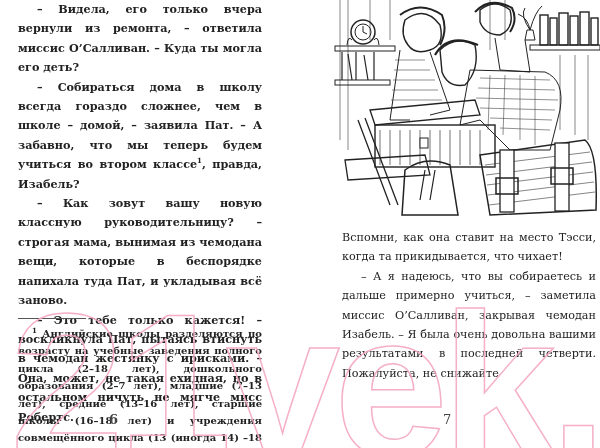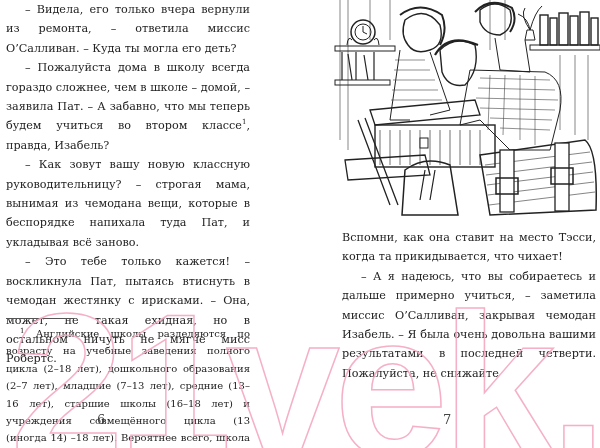--- a/index.html
+++ b/index.html
@@ -3,21 +3,21 @@
 <meta charset="utf-8">
 <style>
   html, body { margin: 0; padding: 0; }
   body {
     width: 600px; height: 448px; overflow: hidden;
     background: #ffffff; position: relative;
     font-family: "DejaVu Serif", "Liberation Serif", serif;
     color: #222;
   }
   .page { position: absolute; top: 0; height: 448px; }
-  .page-left { left: 4px; width: 300px; }
+  .page-left { left: 16px; width: 300px; font-weight: bold; }
   .page-right { left: 300px; width: 300px; }
   .text-block { position: absolute; font-size: 11.2px; line-height: 19.4px; text-align: justify; }
   .left-main { left: 2px; top: 0px; width: 244px; }
   .para { margin: 0; text-indent: 19px; }
   .para.first-cont { text-indent: 0; }
   .footnote-rule { position: absolute; left: 2px; top: 318px; width: 68px; height: 1px; background: #555; }
   .footnote { position: absolute; left: 2px; top: 325px; width: 244px; font-size: 10px; line-height: 17.4px; text-align: justify; text-indent: 14px; margin: 0; }
   sup { font-size: 7px; line-height: 0; }
   .page-number { position: absolute; top: 412px; font-size: 13px; color: #444; }
   .pn-left { left: 93px; }
@@ -31,21 +31,21 @@
     color: transparent; -webkit-text-stroke: 1.5px #f4a8c0;
     pointer-events: none; white-space: nowrap; opacity: 0.9;
   }
 </style>
 </head>
 <body>
 
 <div class="page page-left">
   <div class="text-block left-main">
     <p class="para">– Видела, его только вчера вернули из ремонта, – ответила миссис О’Салливан. – Куда ты могла его деть?</p>
-    <p class="para"><span>– Пожалуйста дома в школу всегда гораздо сложнее, чем в школе – домой, – заявила Пат. – А забавно, что мы теперь будем учиться во втором классе</span><sup>1</sup><span>, правда, Изабель?</span></p>
+    <p class="para"><span>– Собираться дома в школу всегда гораздо сложнее, чем в школе – домой, – заявила Пат. – А забавно, что мы теперь будем учиться во втором классе</span><sup>1</sup><span>, правда, Изабель?</span></p>
     <p class="para">– Как зовут вашу новую классную руководительницу? – строгая мама, вынимая из чемодана вещи, которые в беспорядке напихала туда Пат, и укладывая всё заново.</p>
     <p class="para">– Это тебе только кажется! – воскликнула Пат, пытаясь втиснуть в чемодан жестянку с ирисками. – Она, может, не такая ехидная, но в остальном ничуть не мягче мисс Робертс.</p>
   </div>
   <div class="footnote-rule"></div>
   <p class="footnote"><sup>1</sup><span> Английские школы разделяются по возрасту на учебные заведения полного цикла (2–18 лет), дошкольного образования (2–7 лет), младшие (7–13 лет), средние (13–16 лет), старшие школы (16–18 лет) и учреждения совмещённого цикла (13 (иногда 14) –18 лет). Вероятнее всего, школа Сент-Клэр относится к последнему типу.</span></p>
   <div class="page-number pn-left">6</div>
 </div>
 
 <div class="page page-right">
   <svg class="illustration" viewBox="0 0 270 222" xmlns="http://www.w3.org/2000/svg">

